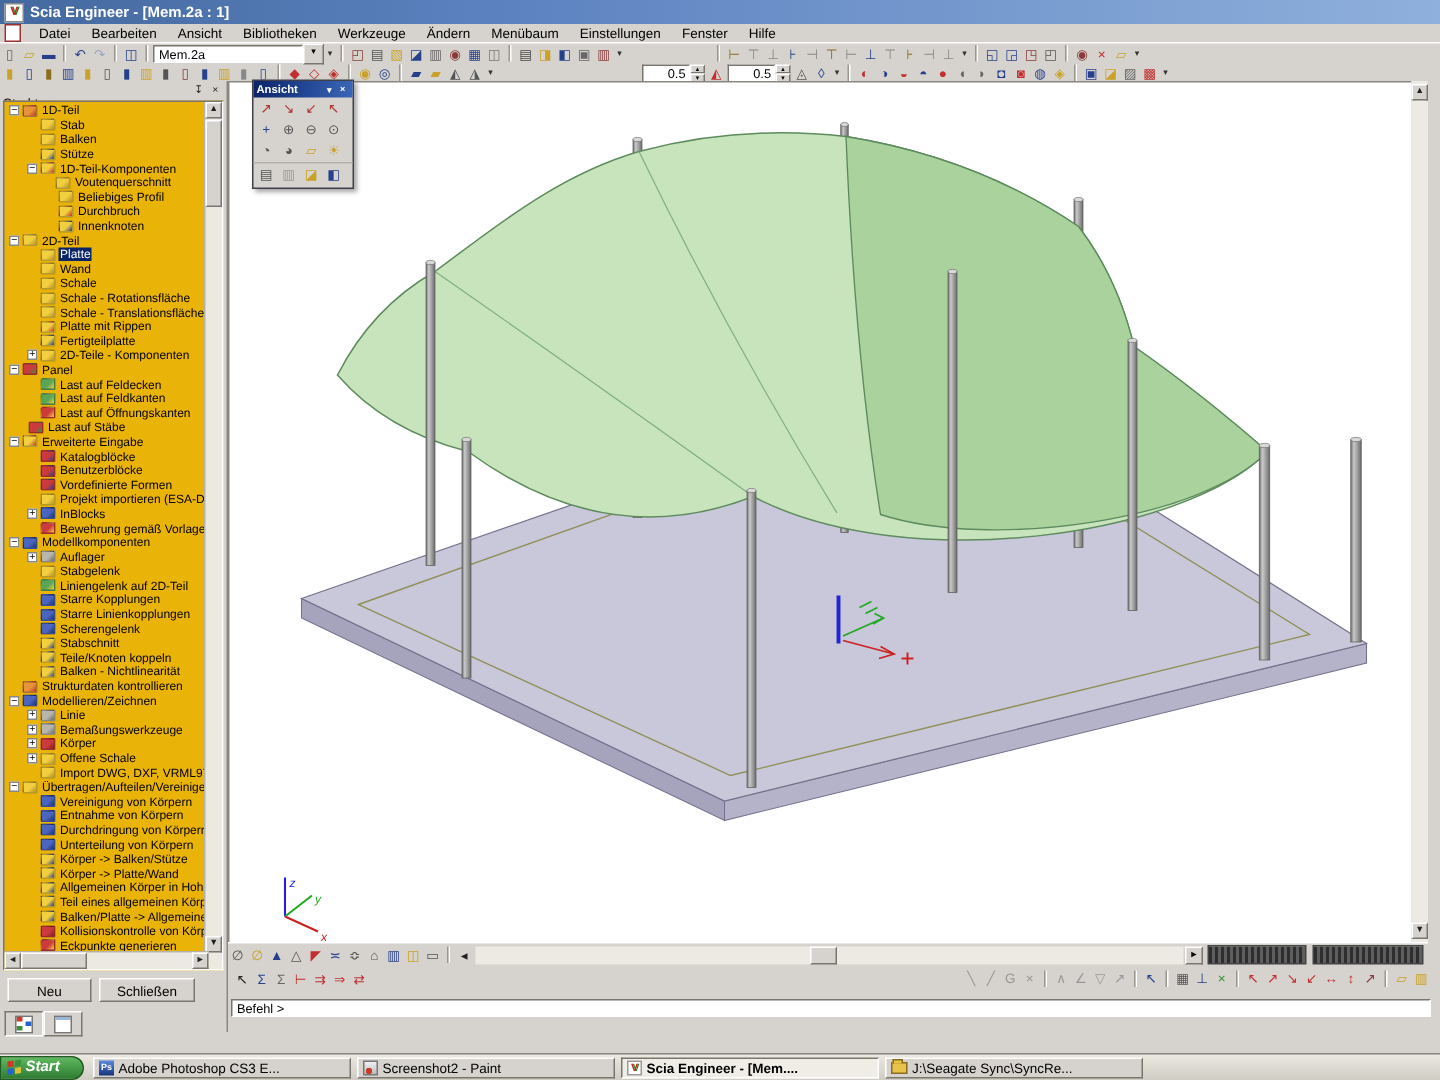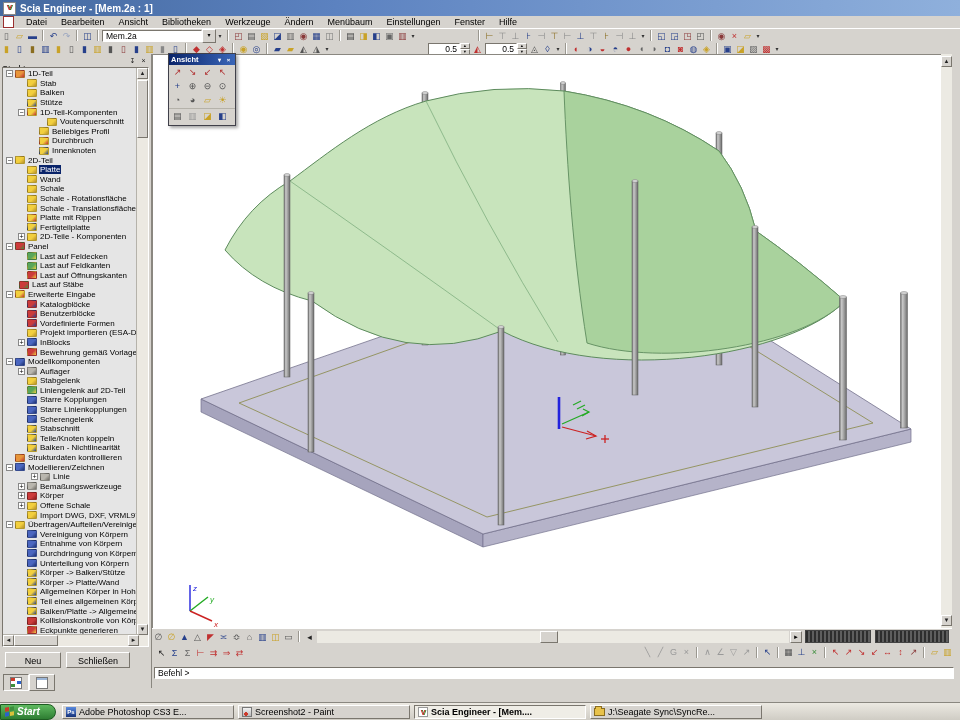--- a/index.html
+++ b/index.html
@@ -29,21 +29,21 @@
   .combo .cbtn{width:12px;height:12px;background:#d6d3ce;font-size:6px;line-height:11px;text-align:center;}
   .spin{display:flex;flex:none;align-items:center;margin:0 1px;}
   .spin .sval{width:26px;height:10px;background:#fff;text-align:right;font-size:8.5px;line-height:10px;padding:0 2px;}
   .spin .sarr{width:10px;height:12px;display:flex;flex-direction:column;}
   .spin .sarr span{flex:1;background:#d6d3ce;border:1px solid;border-color:#fff #7a766e #7a766e #fff;font-size:4.5px;line-height:4px;text-align:center;}
   
   .sidepanel{position:absolute;left:0;top:54px;width:152px;height:634px;background:#d6d3ce;border-right:1px solid #8a8780;box-sizing:border-box;}
   .sp-head{position:absolute;left:0;top:0;width:100%;height:13px;font-size:9px;display:flex;align-items:center;padding:0 2px;box-sizing:border-box;}
   .sp-head .ttl{flex:1;margin-top:17px;}
   .wbtn{width:11px;height:10px;font-size:7px;line-height:9px;text-align:center;color:#222;flex:none;}
-  .treebox{position:absolute;left:2px;top:13px;width:147px;height:580px;background:#e5e5e5;box-sizing:border-box;overflow:hidden;}
+  .treebox{position:absolute;left:2px;top:13px;width:147px;height:580px;background:#eab308;box-sizing:border-box;overflow:hidden;}
   .trows{position:absolute;left:1px;top:1px;width:133px;height:566px;overflow:hidden;}
   .trow{height:9.6px;display:flex;align-items:center;font-size:8px;white-space:nowrap;}
   .texp{width:7px;height:7px;border:1px solid #888;background:#fff;font-size:7px;line-height:5px;text-align:center;margin-right:2px;flex:none;box-sizing:border-box;}
   .tspace{width:9px;flex:none;}
   .tico{width:10px;height:8px;margin-right:2px;flex:none;border-radius:1px;border:1px solid rgba(0,0,0,.25);box-sizing:border-box;}
   .tlbl{padding:0 1px;overflow:hidden;}
   .tsel{background:#0a246a;color:#fff;}
   .vscr{position:absolute;right:0;top:0;width:11px;height:100%;background:#ece9e2;border-left:1px solid #b5b2aa;}
   .hscr{position:absolute;left:0;bottom:0;height:11px;width:136px;background:#ece9e2;border-top:1px solid #b5b2aa;}
   .sbtn{position:absolute;width:11px;height:11px;background:#d6d3ce;border:1px solid;border-color:#fff #7a766e #7a766e #fff;
@@ -285,21 +285,21 @@
           <div class="trow" style="padding-left: 14px;">
             <span class="tspace"></span>
             <span class="tico" style="background: linear-gradient(135deg, rgb(242, 207, 62) 55%, rgb(39, 64, 139));"></span>
             <span class="tlbl">Stütze</span>
           </div>
           <div class="trow" style="padding-left: 14px;">
             <span class="texp">−</span>
             <span class="tico" style="background: linear-gradient(135deg, rgb(242, 207, 62) 55%, rgb(192, 48, 48));"></span>
             <span class="tlbl">1D-Teil-Komponenten</span>
           </div>
-          <div class="trow" style="padding-left: 34px;">
+          <div class="trow" style="padding-left: 24px;">
             <span class="tspace"></span>
             <span class="tico" style="background: linear-gradient(135deg, rgb(242, 207, 62) 55%, rgb(184, 145, 42));"></span>
             <span class="tlbl">Voutenquerschnitt</span>
           </div>
           <div class="trow" style="padding-left: 26px;">
             <span class="tspace"></span>
             <span class="tico" style="background: linear-gradient(135deg, rgb(242, 207, 62) 55%, rgb(184, 145, 42));"></span>
             <span class="tlbl">Beliebiges Profil</span>
           </div>
           <div class="trow" style="padding-left: 26px;">
@@ -470,21 +470,21 @@
           <div class="trow" style="padding-left: 2px;">
             <span class="tspace"></span>
             <span class="tico" style="background: linear-gradient(135deg, rgb(232, 149, 58) 55%, rgb(192, 48, 48));"></span>
             <span class="tlbl">Strukturdaten kontrollieren</span>
           </div>
           <div class="trow" style="padding-left: 2px;">
             <span class="texp">−</span>
             <span class="tico" style="background: linear-gradient(135deg, rgb(74, 102, 192) 55%, rgb(29, 50, 112));"></span>
             <span class="tlbl">Modellieren/Zeichnen</span>
           </div>
-          <div class="trow" style="padding-left: 27px;">
+          <div class="trow" style="padding-left: 14px;">
             <span class="texp">+</span>
             <span class="tico" style="background: linear-gradient(135deg, rgb(185, 182, 174) 55%, rgb(110, 107, 100));"></span>
             <span class="tlbl">Linie</span>
           </div>
           <div class="trow" style="padding-left: 14px;">
             <span class="texp">+</span>
             <span class="tico" style="background: linear-gradient(135deg, rgb(185, 182, 174) 55%, rgb(110, 107, 100));"></span>
             <span class="tlbl">Bemaßungswerkzeuge</span>
           </div>
           <div class="trow" style="padding-left: 14px;">

